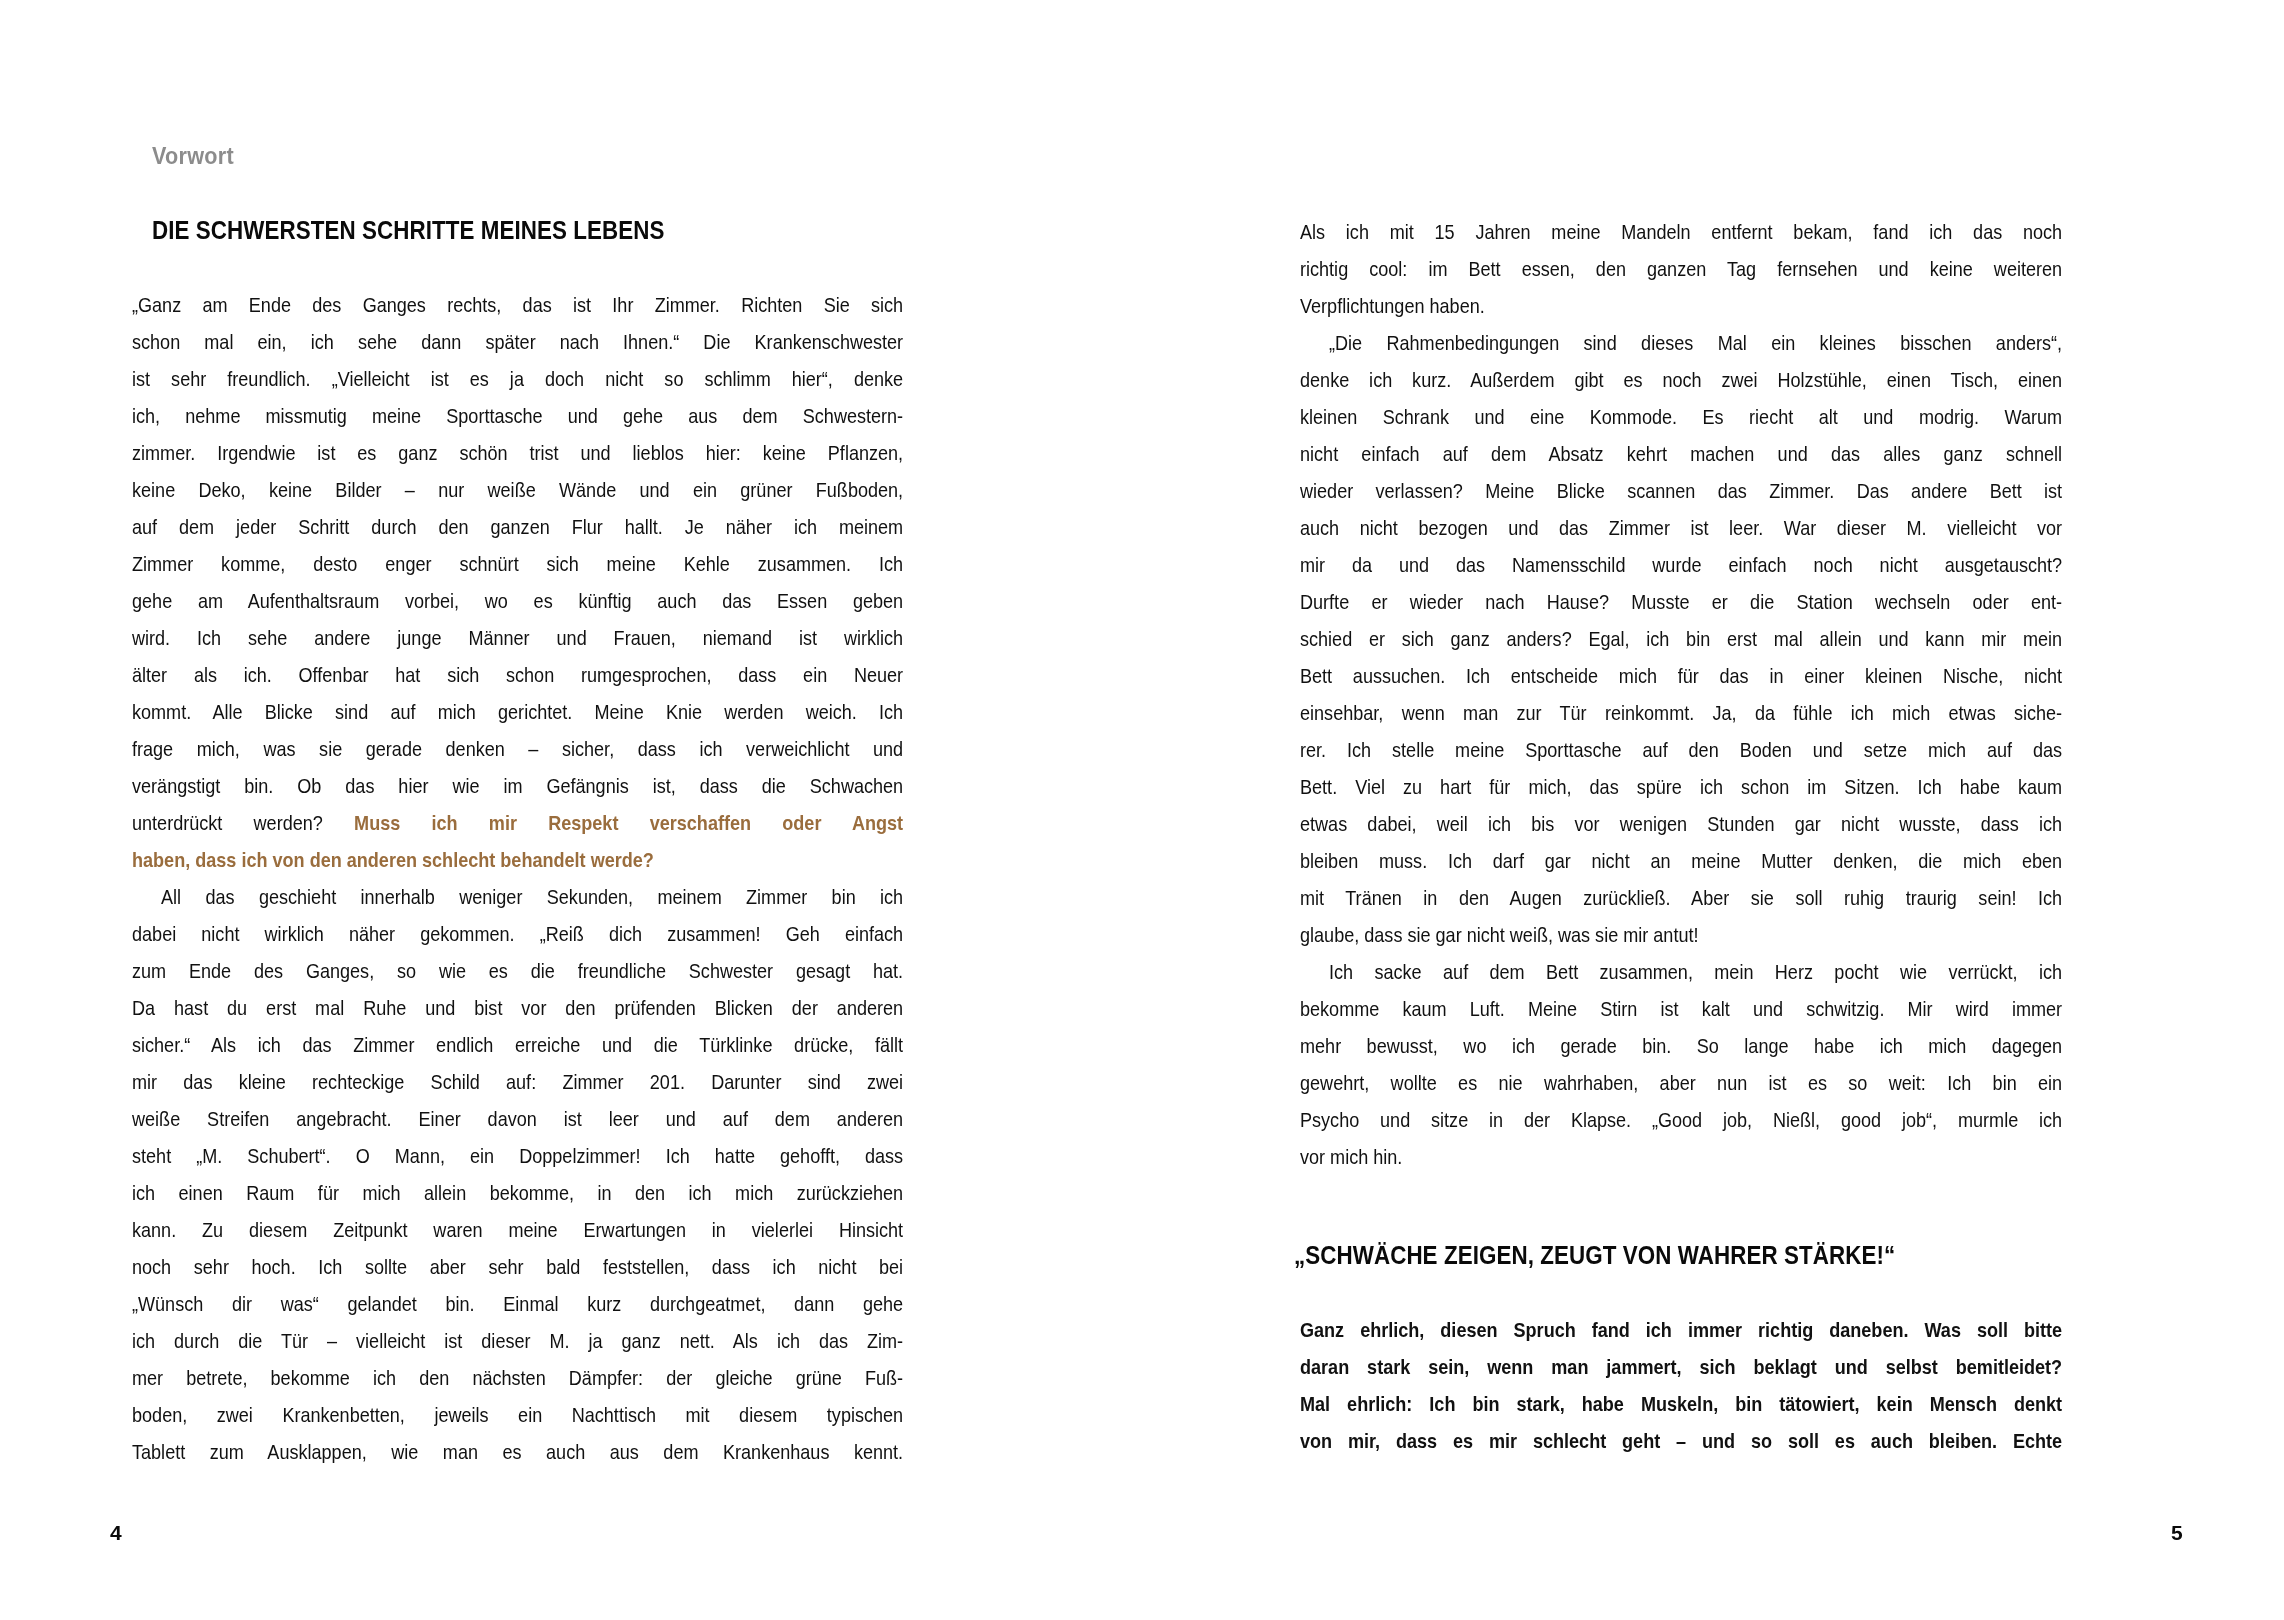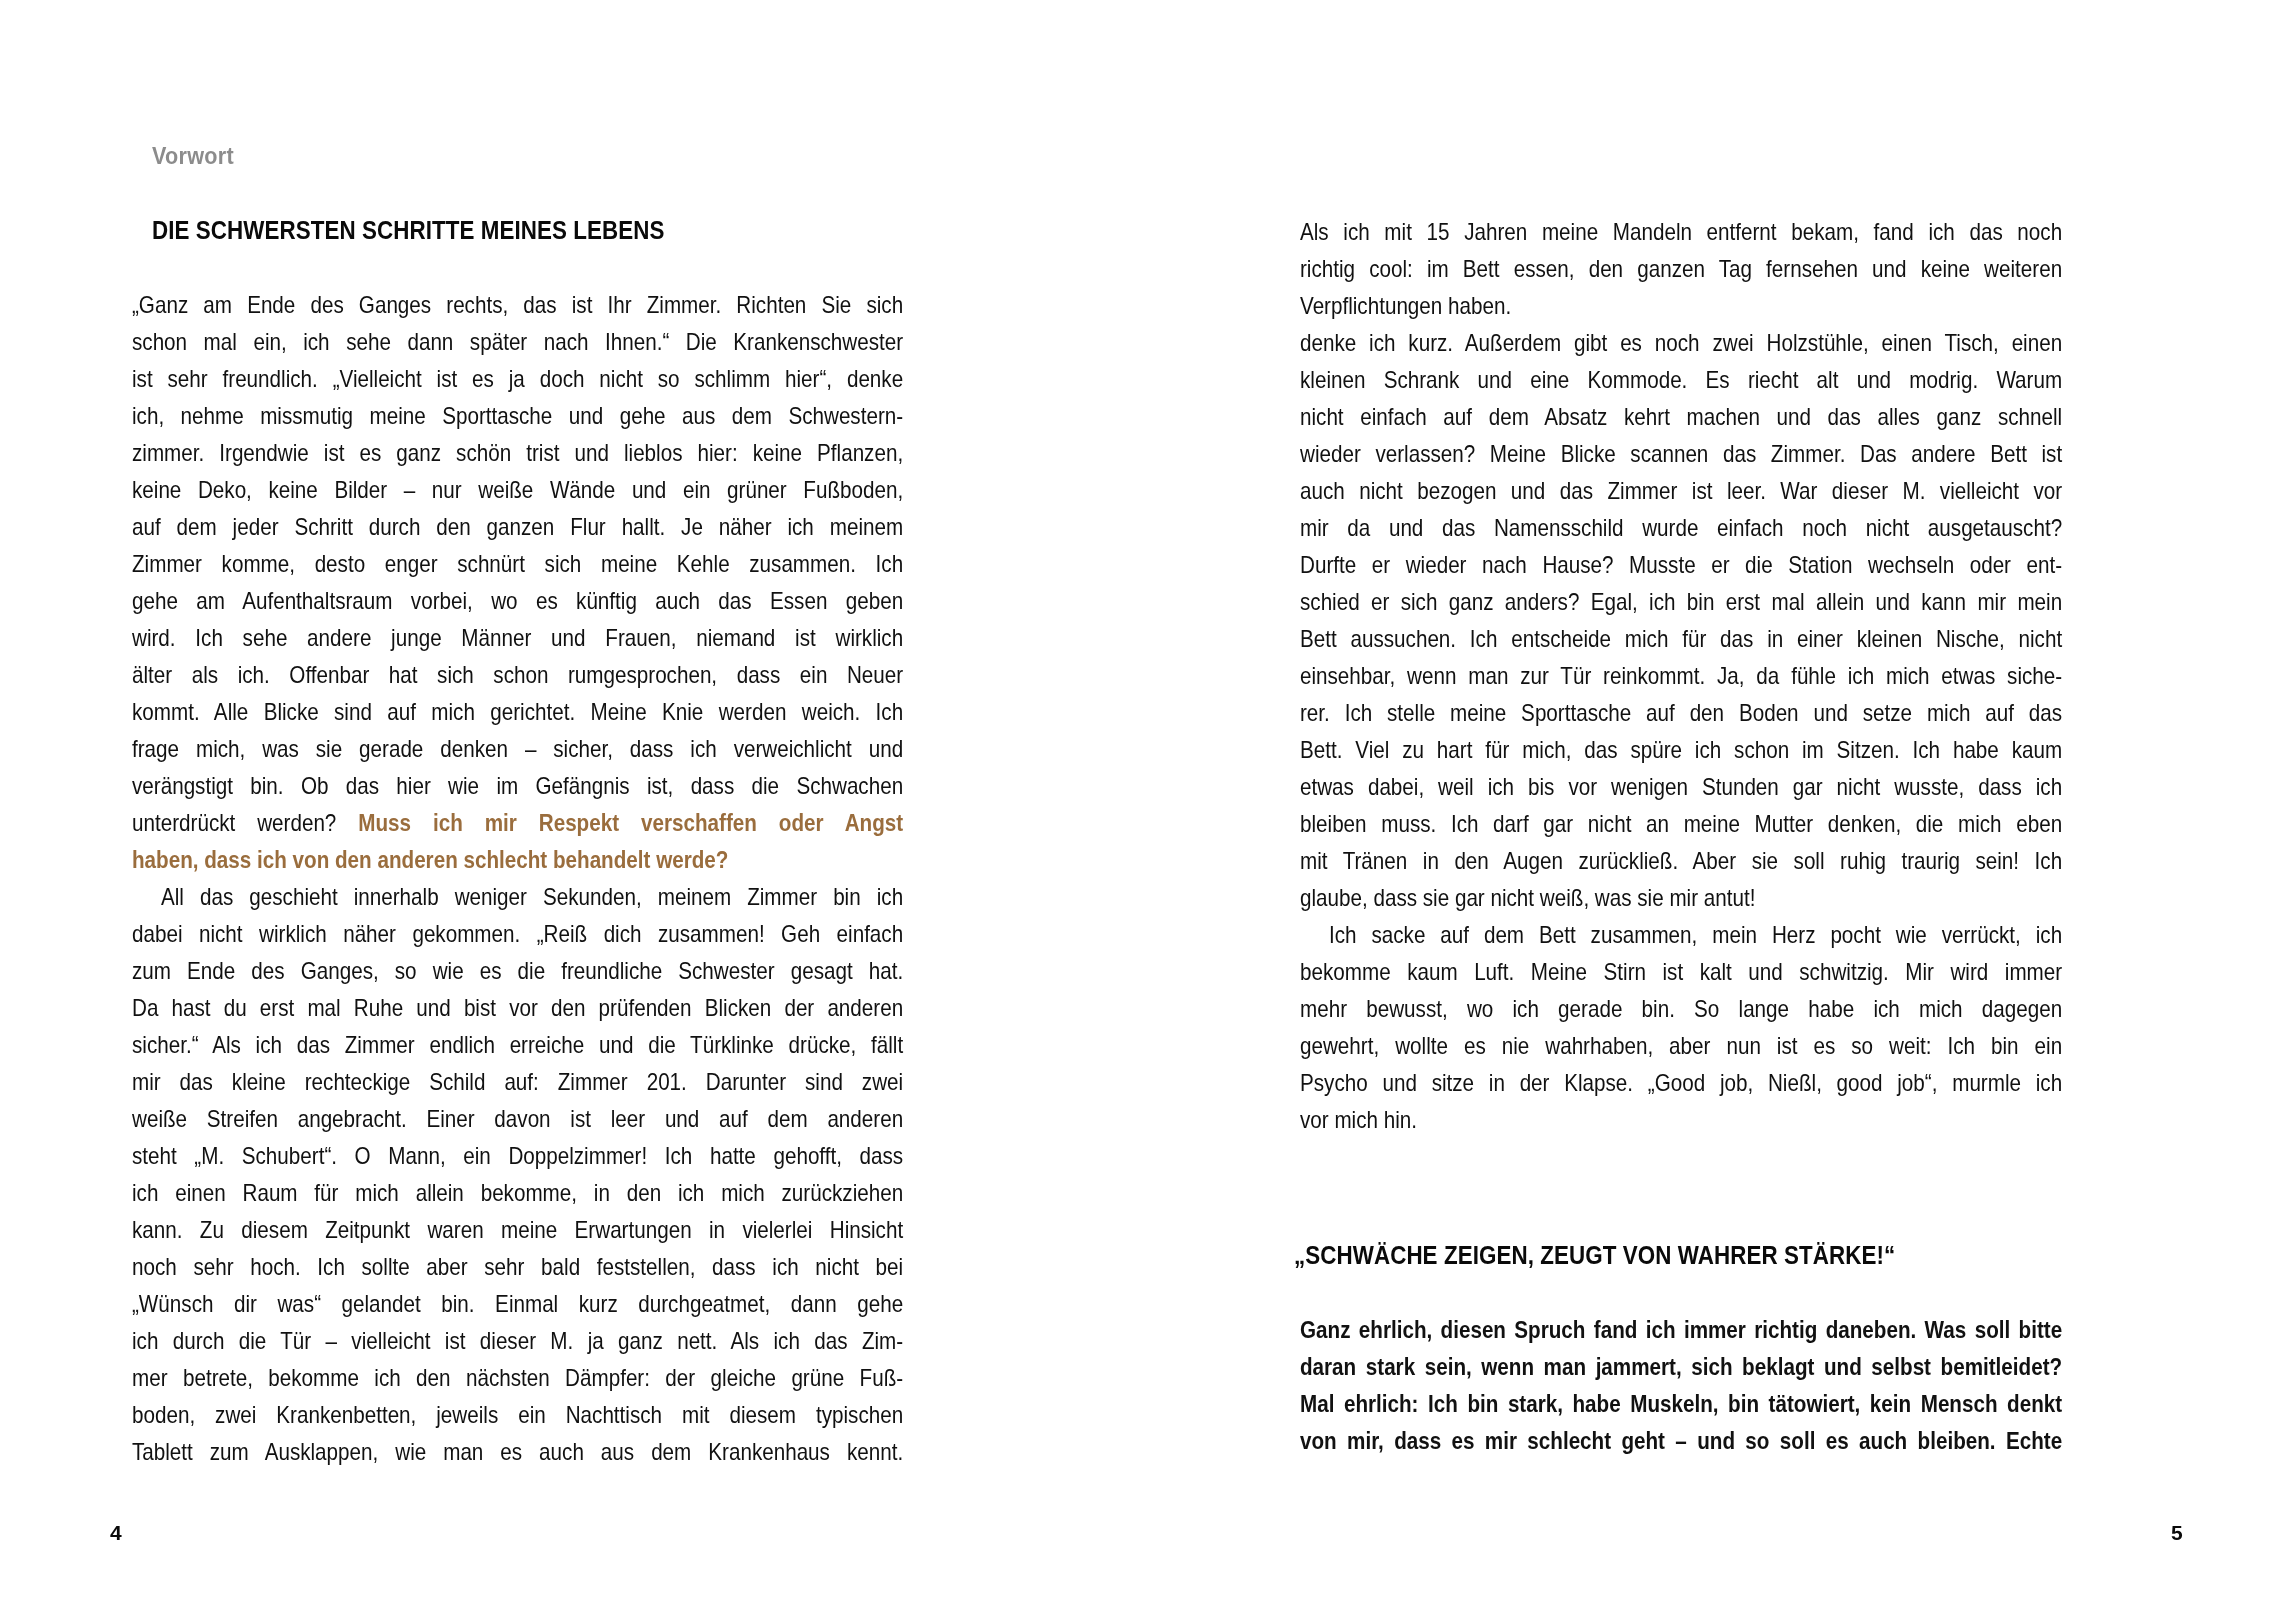--- a/index.html
+++ b/index.html
@@ -7,21 +7,21 @@
          font-family:"Liberation Sans", "DejaVu Sans", sans-serif; color:#111111; }
   .page { position:absolute; top:0; height:1594px; }
   .page-left { left:0; width:1142px; }
   .page-right { left:1142px; width:1142px; }
   .section-label { position:absolute; left:152px; top:142px; font-size:24px; font-weight:bold;
                    color:#8c8c8c; letter-spacing:0.3px; transform:scaleX(0.9); transform-origin:left top; }
   .heading { position:absolute; font-size:26px; font-weight:bold; color:#0a0a0a;
              transform:scaleX(0.86); transform-origin:left top; white-space:nowrap; letter-spacing:0.1px; }
   .h1 { left:152px; top:215px; }
   .h2 { left:1294px; top:1240px; }
-  .col { position:absolute; font-size:24px; line-height:37px; }
+  .col { position:absolute; font-size:21px; line-height:37px; }
   .col-left { left:132px; top:286px; width:771px; }
   .col-right-a { left:1300px; top:213px; width:762px; }
   .col-right-b { left:1300px; top:1311px; width:762px;font-weight:bold; }
   .line { display:block; height:37px; white-space:nowrap; overflow:visible;
           text-align:justify; text-align-last:justify; }
   .line.last { text-align-last:left; }
   .line.indent { padding-left:29px; }
   .line-inner { display:inline-block; transform:scaleX(0.86); transform-origin:left center; width:116.3%; text-align:justify; text-align-last:justify; }
   .line.last .line-inner { text-align-last:left; }
   .accent { color:#9a6d3d; font-weight:bold; }
@@ -70,20 +70,21 @@
       <span class="line"><span class="line-inner"><span>Tablett zum Ausklappen, wie man es auch aus dem Krankenhaus kennt.</span></span></span>
     </div>
   <div class="page-num pn-left">4</div>
 </div>
 
 <div class="page page-right" style="left:0;width:2284px;">
   <div class="col col-right-a">
       <span class="line"><span class="line-inner"><span>Als ich mit 15 Jahren meine Mandeln entfernt bekam, fand ich das noch</span></span></span>
       <span class="line"><span class="line-inner"><span>richtig cool: im Bett essen, den ganzen Tag fernsehen und keine weiteren</span></span></span>
       <span class="line last"><span class="line-inner"><span>Verpflichtungen haben.</span></span></span>
+      <span class="line indent"><span class="line-inner"><span>„Die Rahmenbedingungen sind dieses Mal ein kleines bisschen anders“,</span></span></span>
       <span class="line"><span class="line-inner"><span>denke ich kurz. Außerdem gibt es noch zwei Holzstühle, einen Tisch, einen</span></span></span>
       <span class="line"><span class="line-inner"><span>kleinen Schrank und eine Kommode. Es riecht alt und modrig. Warum</span></span></span>
       <span class="line"><span class="line-inner"><span>nicht einfach auf dem Absatz kehrt machen und das alles ganz schnell</span></span></span>
       <span class="line"><span class="line-inner"><span>wieder verlassen? Meine Blicke scannen das Zimmer. Das andere Bett ist</span></span></span>
       <span class="line"><span class="line-inner"><span>auch nicht bezogen und das Zimmer ist leer. War dieser M. vielleicht vor</span></span></span>
       <span class="line"><span class="line-inner"><span>mir da und das Namensschild wurde einfach noch nicht ausgetauscht?</span></span></span>
       <span class="line"><span class="line-inner"><span>Durfte er wieder nach Hause? Musste er die Station wechseln oder ent-</span></span></span>
       <span class="line"><span class="line-inner"><span>schied er sich ganz anders? Egal, ich bin erst mal allein und kann mir mein</span></span></span>
       <span class="line"><span class="line-inner"><span>Bett aussuchen. Ich entscheide mich für das in einer kleinen Nische, nicht</span></span></span>
       <span class="line"><span class="line-inner"><span>einsehbar, wenn man zur Tür reinkommt. Ja, da fühle ich mich etwas siche-</span></span></span>

